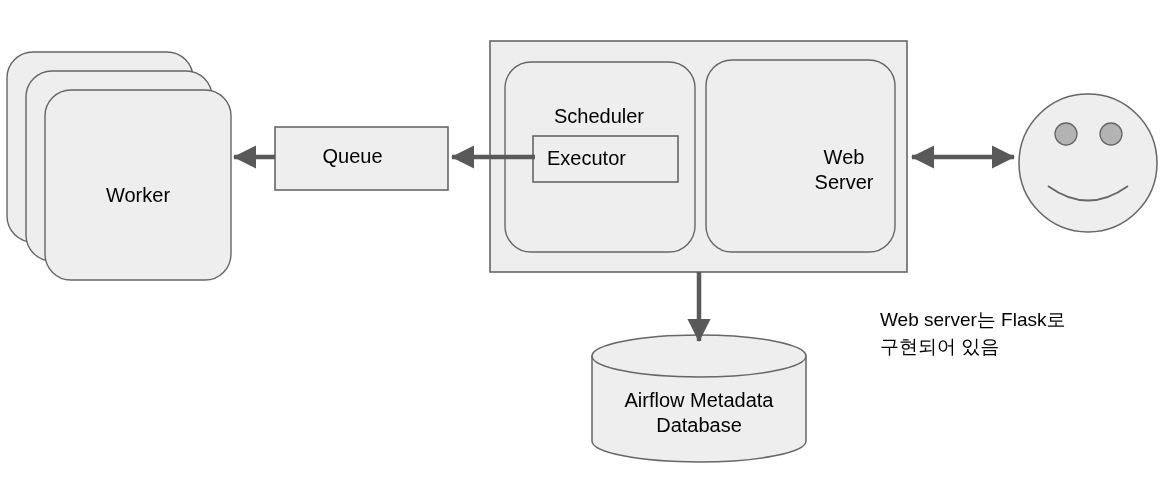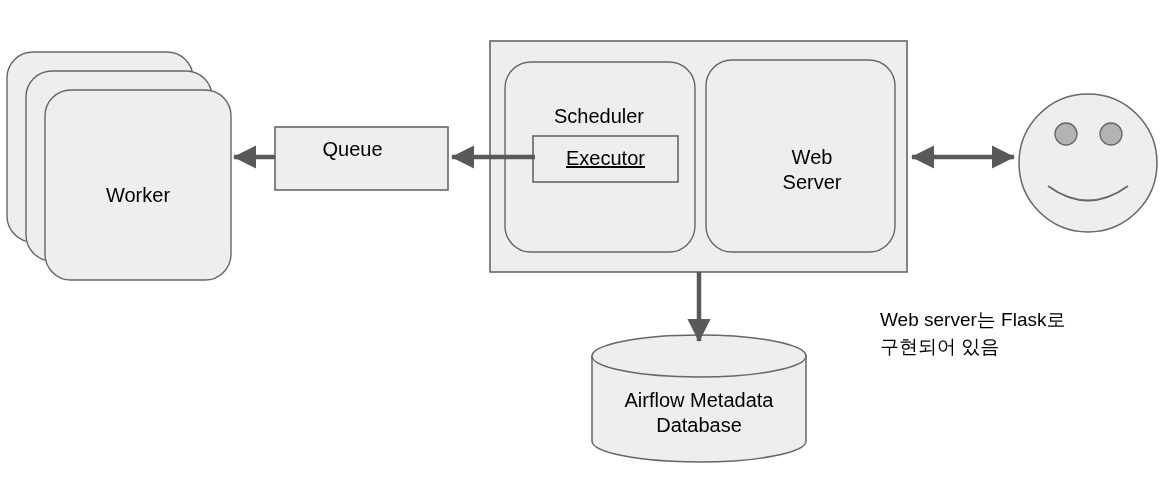--- a/index.html
+++ b/index.html
@@ -28,24 +28,24 @@
   .node-label {
     position: absolute;
     text-align: center;
     font-size: 20px;
     line-height: 25px;
     color: #000000;
     white-space: pre-line;
     pointer-events: none;
   }
   .label-worker   { left: 45px;  top: 175px; width: 186px; margin-top: 8px; }
-  .label-queue    { left: 275px; top: 137px; width: 155px; }
+  .label-queue    { left: 275px; top: 144px; width: 155px; }
   .label-sched    { left: 505px; top: 104px; width: 188px; text-align: center; }
-  .label-exec     { left: 533px; top: 146px; width: 145px; text-decoration: underline; }
-  .label-webserv  { left: 706px; top: 145px; width: 212px; }
+  .label-exec     { left: 514px; top: 146px; width: 145px; }
+  .label-webserv  { left: 706px; top: 145px; width: 212px; padding-left: 32px; }
   .label-db       { left: 592px; top: 388px; width: 214px; }
   .note-text {
     position: absolute;
     left: 880px;
     top: 306px;
     width: 290px;
     text-align: left;
     font-size: 19px;
     line-height: 27px;
     color: #000000;

